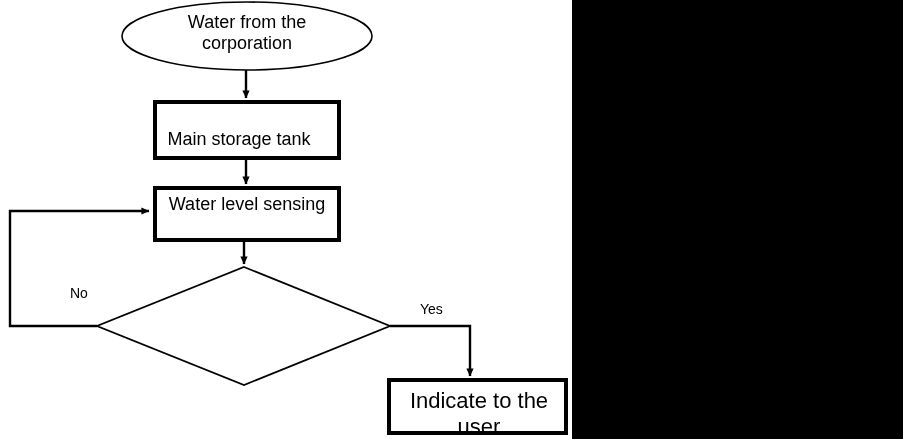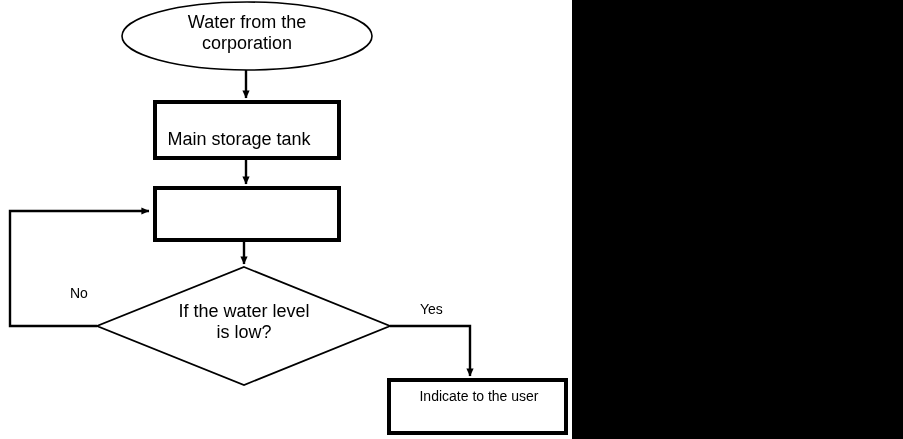--- a/index.html
+++ b/index.html
@@ -70,21 +70,21 @@
   #t-decision {
     left: 140px;
     top: 301px;
     width: 208px;
     font-size: 18px;
   }
   #t-indicate {
     left: 390px;
     top: 388px;
     width: 178px;
-    font-size: 14px;
+    font-size: 22px;
   }
   #lbl-no {
     left: 58px;
     top: 286px;
   }
   #lbl-yes {
     left: 408px;
     top: 302px;
   }
 </style>
@@ -121,23 +121,22 @@
       <polyline points="97,326 10,326 10,211 149,211" fill="none" stroke="#000000" stroke-width="2.4" marker-end="url(#arrowhead)"></polyline>
 
       <polyline points="390,326 470,326 470,376" fill="none" stroke="#000000" stroke-width="2.4" marker-end="url(#arrowhead)"></polyline>
     </svg>
 
     <div class="node-text" id="t-start">Water from the
 corporation</div>
 
     <div class="node-text" id="t-tank">Main storage tank</div>
 
+    <div class="node-text" id="t-sensing">Water level sensing</div>
 
-    <div class="node-text" id="t-decision">If the water level
-is low?</div>
 
     <div class="node-text" id="t-indicate">Indicate to the user</div>
 
     <div class="edge-label" id="lbl-no">No</div>
 
     <div class="edge-label" id="lbl-yes">Yes</div>
 
   </div>
 </div>
 

